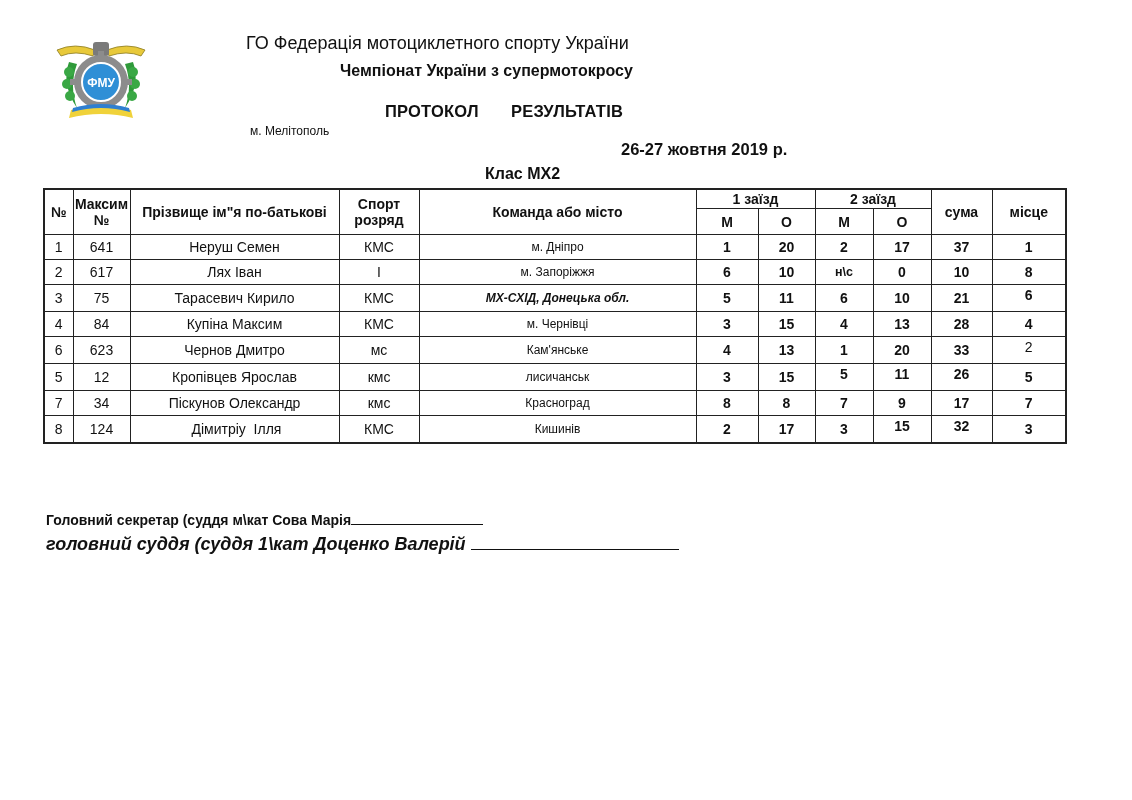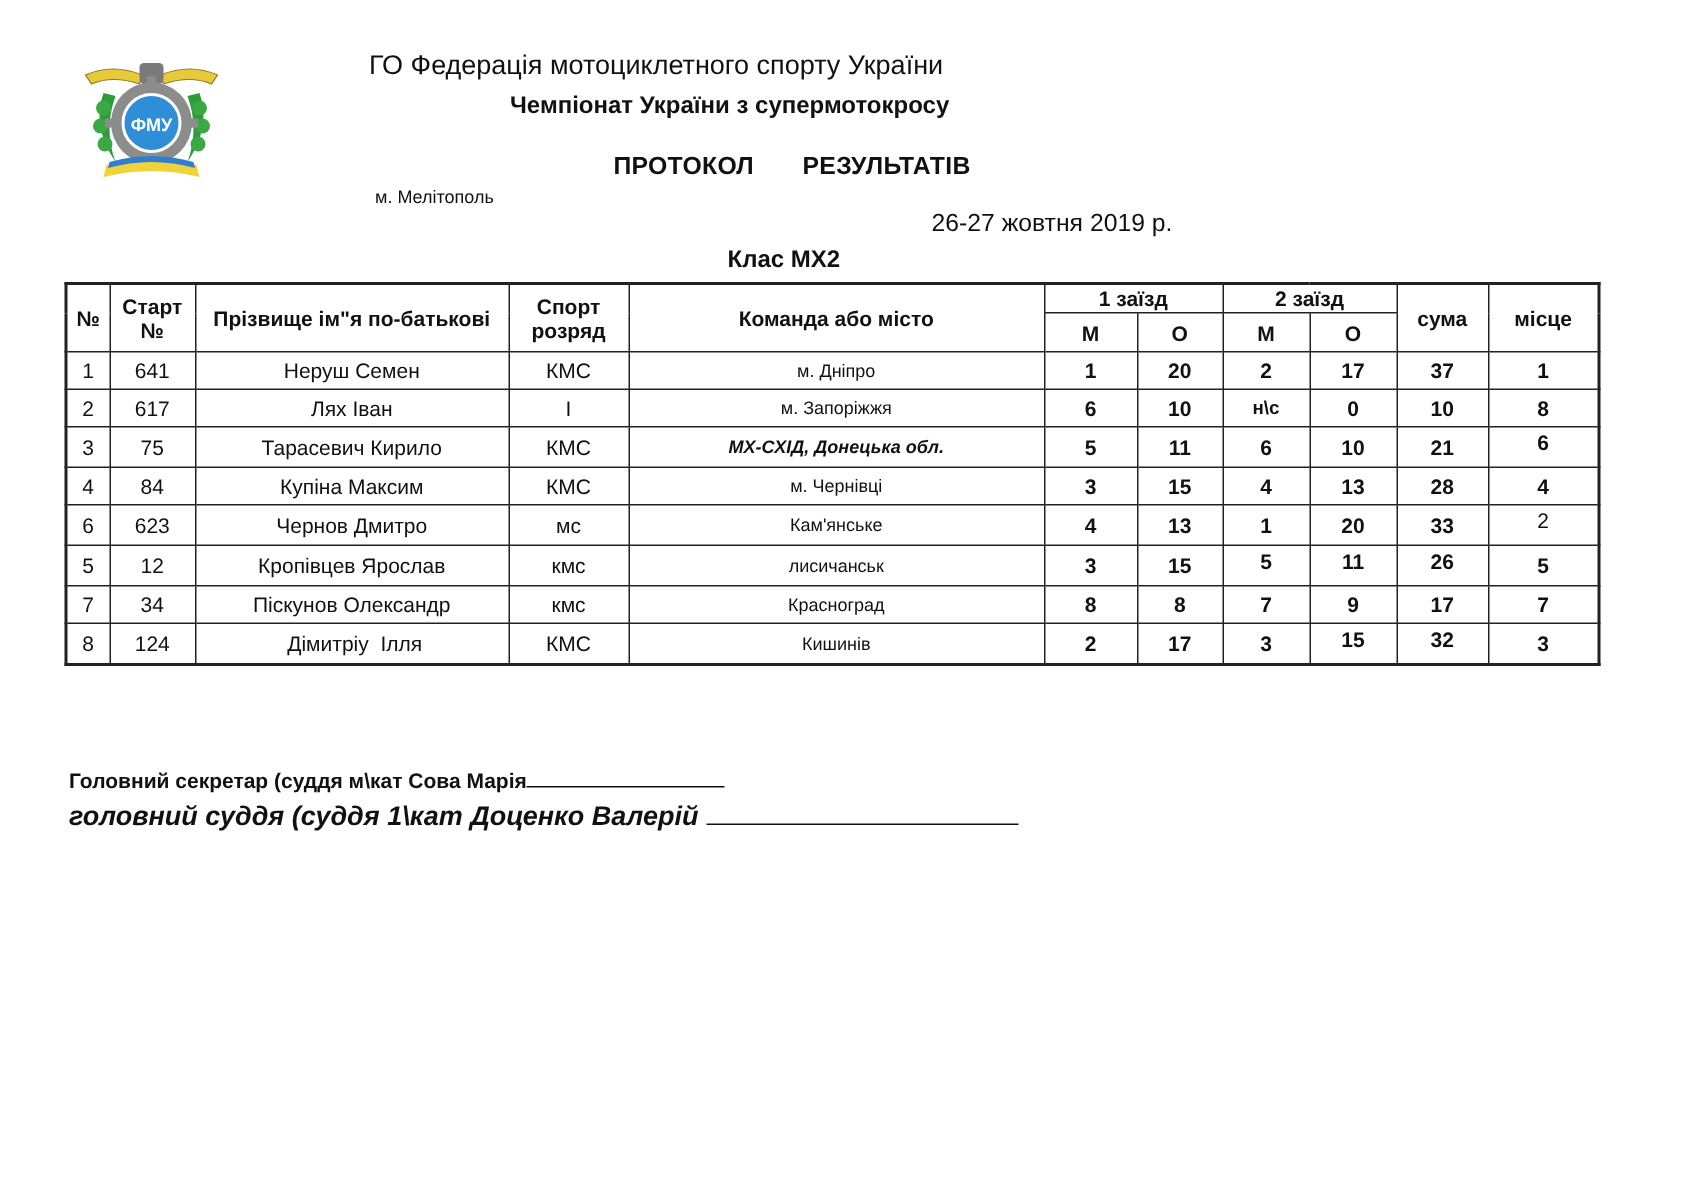--- a/index.html
+++ b/index.html
@@ -1,23 +1,23 @@
 <!DOCTYPE html>
 <html><head>
   <meta charset="utf-8">
   <style>
     html, body { margin: 0; padding: 0; background: #ffffff; }
     body { width: 1132px; height: 800px; position: relative; overflow: hidden; font-family: "Liberation Sans", sans-serif; color: #111; }
     .abs { position: absolute; white-space: nowrap; }
     #logo { left: 55px; top: 36px; width: 92px; height: 92px; }
     #org-title { left: 246px; top: 33px; font-size: 18px; font-weight: normal; }
     #champ-title { left: 340px; top: 62px; font-size: 16px; font-weight: bold; }
-    #protocol-title { left: 385px; top: 102px; font-size: 16.5px; font-weight: bold; letter-spacing: 0.2px; word-spacing: 6px; margin-left: 24px; }
+    #protocol-title { left: 385px; top: 102px; font-size: 16.5px; font-weight: bold; letter-spacing: 0.2px; word-spacing: 6px; }
     #city { left: 250px; top: 124px; font-size: 12px; }
-    #date { left: 621px; top: 140px; font-size: 16.5px; }
+    #date { left: 621px; top: 140px; font-size: 16.5px; font-weight: bold; }
     #class-label { left: 459px; top: 165px; font-size: 16px; font-weight: bold; margin-left: 26px; }
 
     table.results { position: absolute; left: 43px; top: 188px; border-collapse: collapse; table-layout: fixed; font-size: 14px; }
     table.results td, table.results th { border: 1px solid #222; padding: 0; text-align: center; vertical-align: middle; overflow: hidden; white-space: nowrap; }
     table.results { border: 2px solid #222; }
     table.results thead th { font-weight: bold; font-size: 14px; }
     table.results thead tr.h1 th { height: 18px; }
     table.results thead tr.h2 th { height: 25px; }
     table.results tbody td { height: 24px; }
     td.num { vertical-align: top; padding-top: 3px; font-size: 14px; }
@@ -89,21 +89,21 @@
       <col style="width:57px">
       <col style="width:58px">
       <col style="width:58px">
     <col style="width:61px">
       <col style="width:74px">
   </colgroup>
   <thead>
     <tr class="h1">
       <th rowspan="2">№</th>
       <th rowspan="2">
-        <div>Старт</div>
+        <div>Максим</div>
         <div>№</div>
       </th>
       <th rowspan="2">Прізвище ім"я по-батькові</th>
       <th rowspan="2">
         <div>Спорт</div>
         <div>розряд</div>
       </th>
       <th rowspan="2">Команда або місто</th>
       <th colspan="2">1 заїзд</th>
       <th colspan="2">2 заїзд</th>

